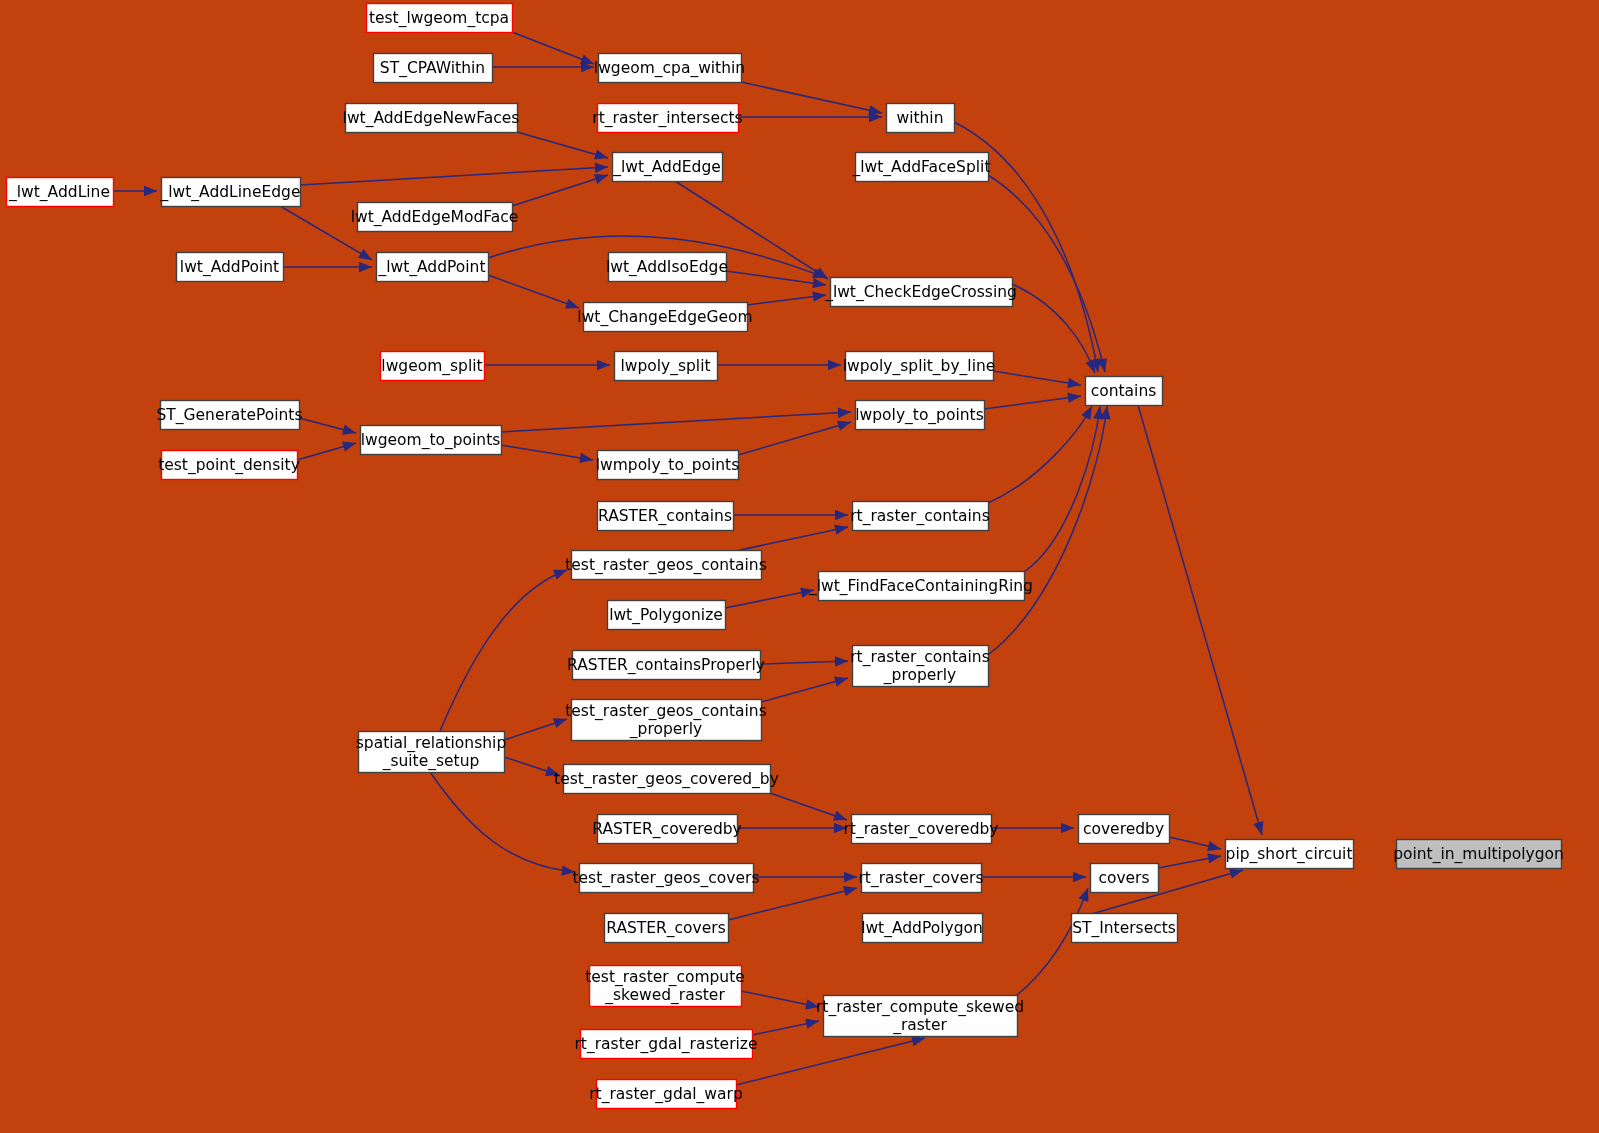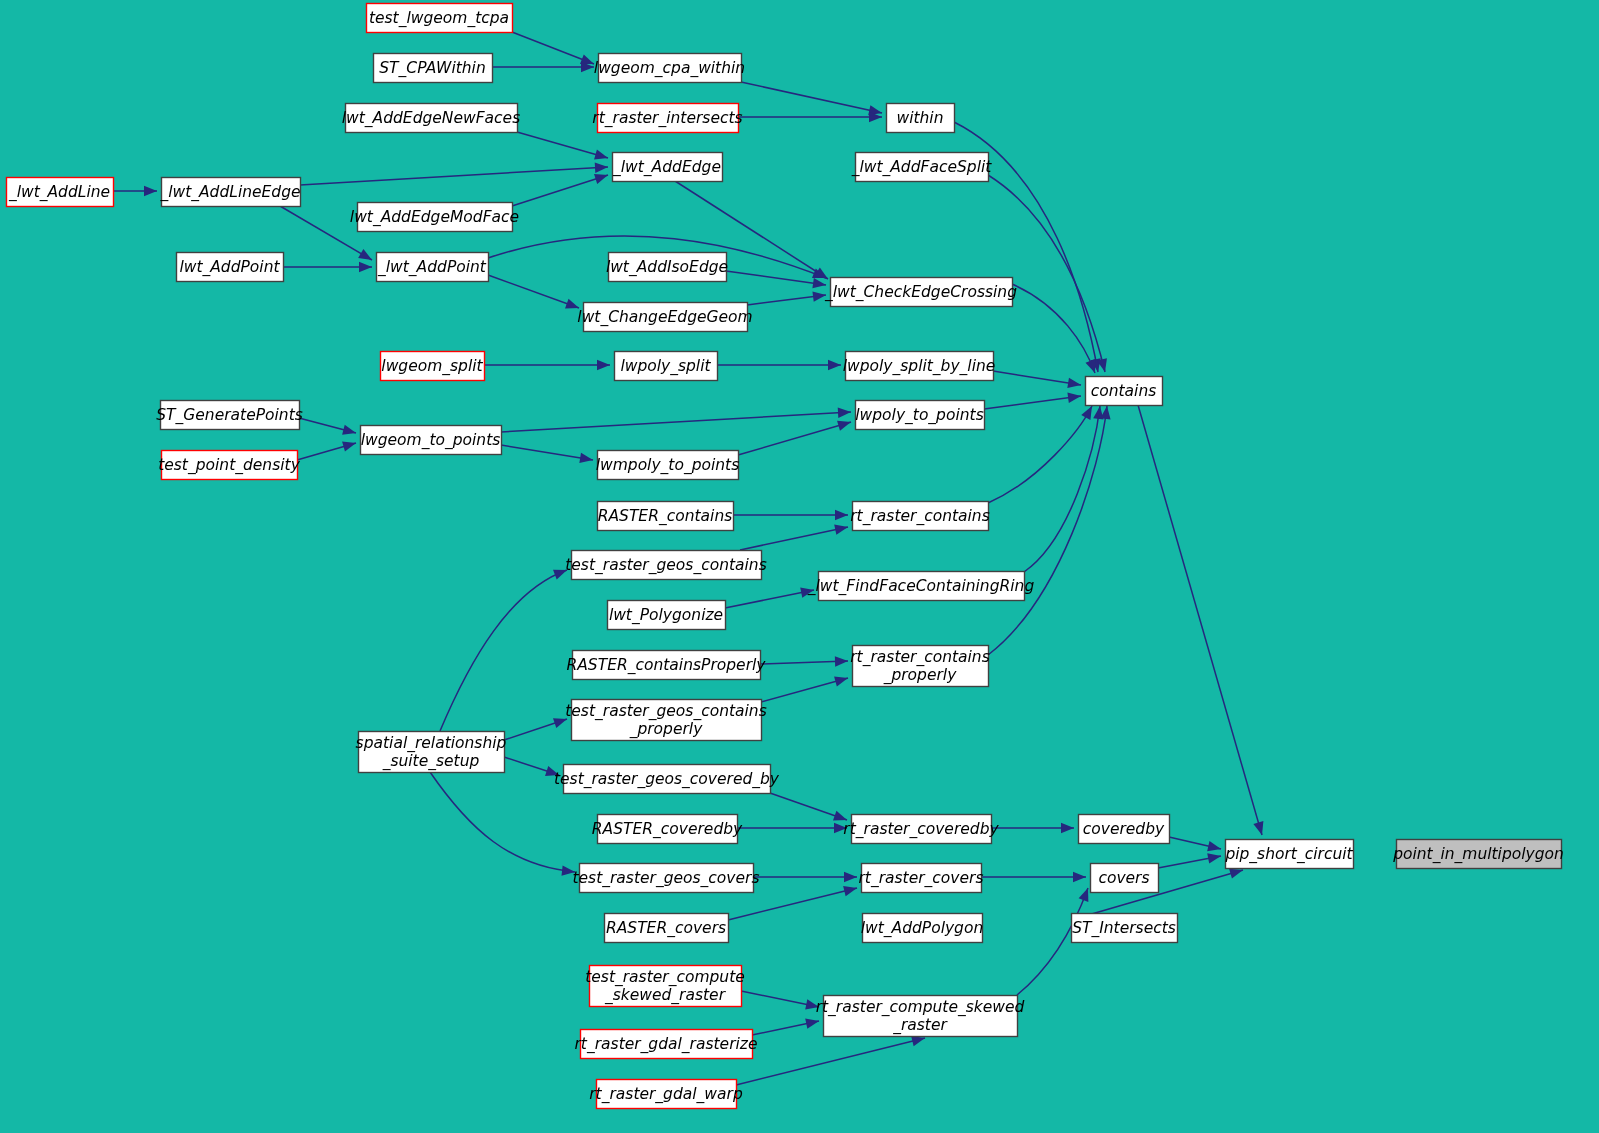--- a/index.html
+++ b/index.html
@@ -4,23 +4,22 @@
 <style>
   html, body {
     margin: 0;
     padding: 0;
     background: #ffffff;
   }
   #canvas-wrap {
     position: relative;
     width: 1599px;
     height: 1133px;
-    background: #14b8a6;
+    background: #c2410c;
     overflow: hidden;
-    font-style: italic;
   }
   svg#graph {
     position: absolute;
     top: 0;
     left: 0;
     width: 1599px;
     height: 1133px;
     display: block;
   }
   .node-rect {

